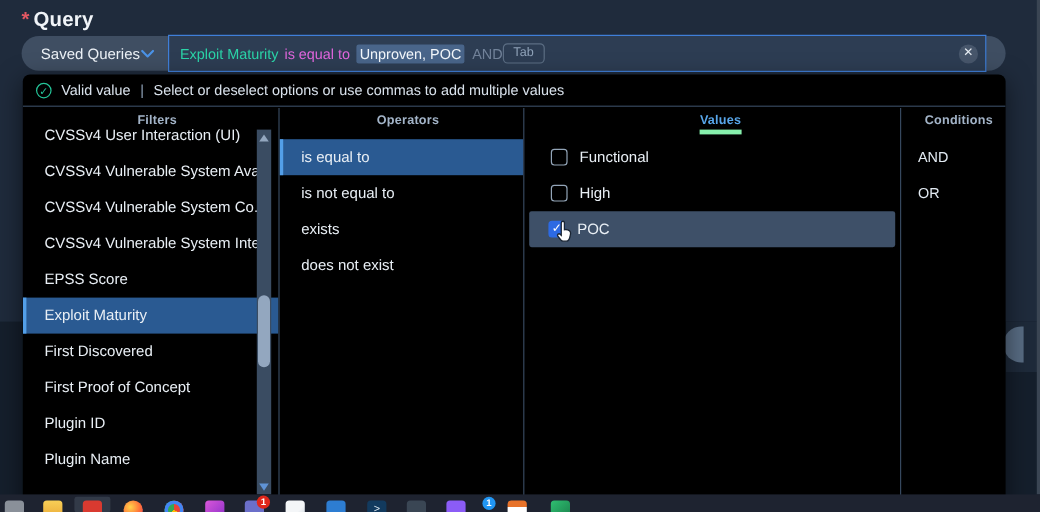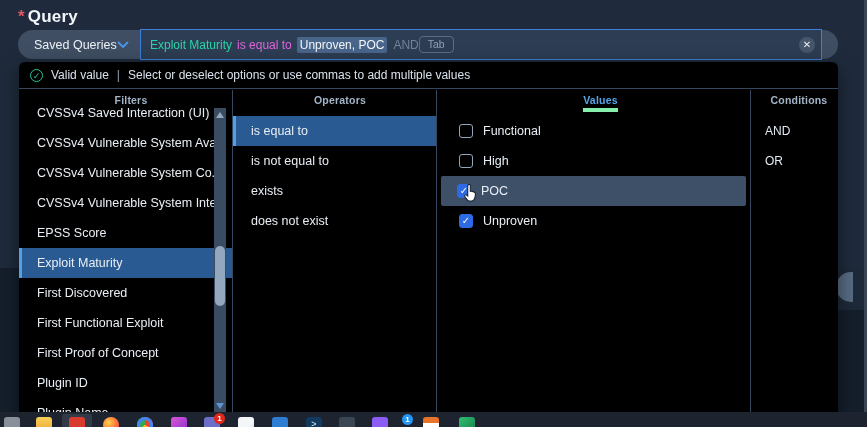--- a/index.html
+++ b/index.html
@@ -135,28 +135,27 @@
       <span class="status-sep">|</span>
       <span>Select or deselect options or use commas to add multiple values</span>
     </div>
 
     <div class="cols">
 
       <div class="col col-filters">
         <div class="col-head">Filters</div>
         <div class="list-viewport">
           <div class="filters-list">
-            <div class="list-item">CVSSv4 Saved Interaction (UI)</div>
+            <div class="list-item">CVSSv4 User Interaction (UI)</div>
             <div class="list-item">CVSSv4 Vulnerable System Ava...</div>
             <div class="list-item">CVSSv4 Vulnerable System Co...</div>
             <div class="list-item">CVSSv4 Vulnerable System Inte...</div>
             <div class="list-item">EPSS Score</div>
             <div class="list-item selected">Exploit Maturity</div>
             <div class="list-item">First Discovered</div>
-            <div class="list-item">First Functional Exploit</div>
             <div class="list-item">First Proof of Concept</div>
             <div class="list-item">Plugin ID</div>
             <div class="list-item">Plugin Name</div>
           </div>
         </div>
         <div class="fscroll">
           <div class="arrow-up"></div>
           <div class="thumb"></div>
           <div class="arrow-down"></div>
         </div>
@@ -182,24 +181,20 @@
               <span class="checkbox"></span>
               <span>Functional</span>
             </div>
             <div class="list-item">
               <span class="checkbox"></span>
               <span>High</span>
             </div>
             <div class="list-item hovered">
               <span class="checkbox checked"></span>
               <span>POC</span>
-            </div>
-            <div class="list-item">
-              <span class="checkbox checked"></span>
-              <span>Unproven</span>
             </div>
           </div>
         </div>
       </div>
 
       <div class="col col-conditions">
         <div class="col-head">Conditions</div>
         <div class="list-viewport">
           <div class="conds-list">
             <div class="list-item">AND</div>

